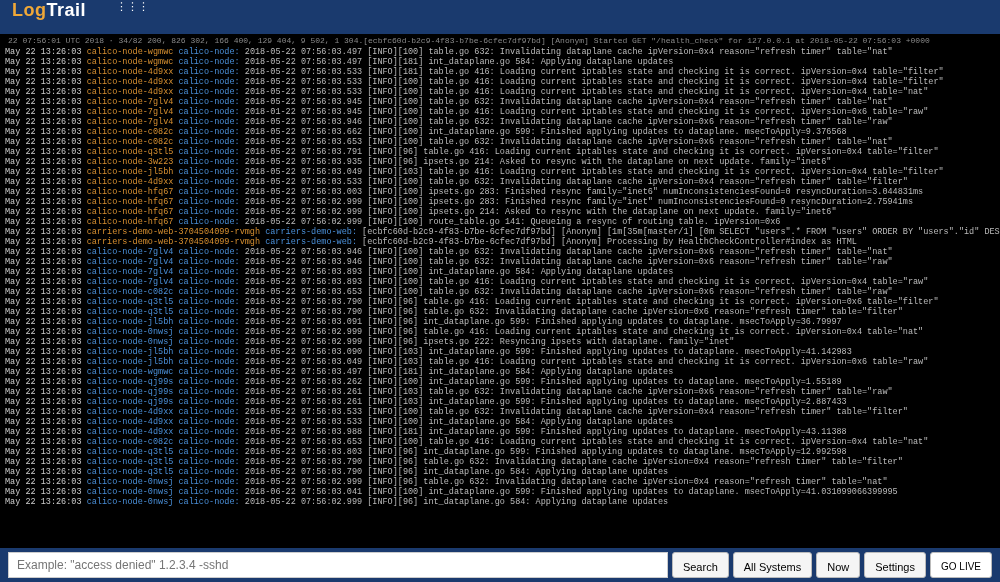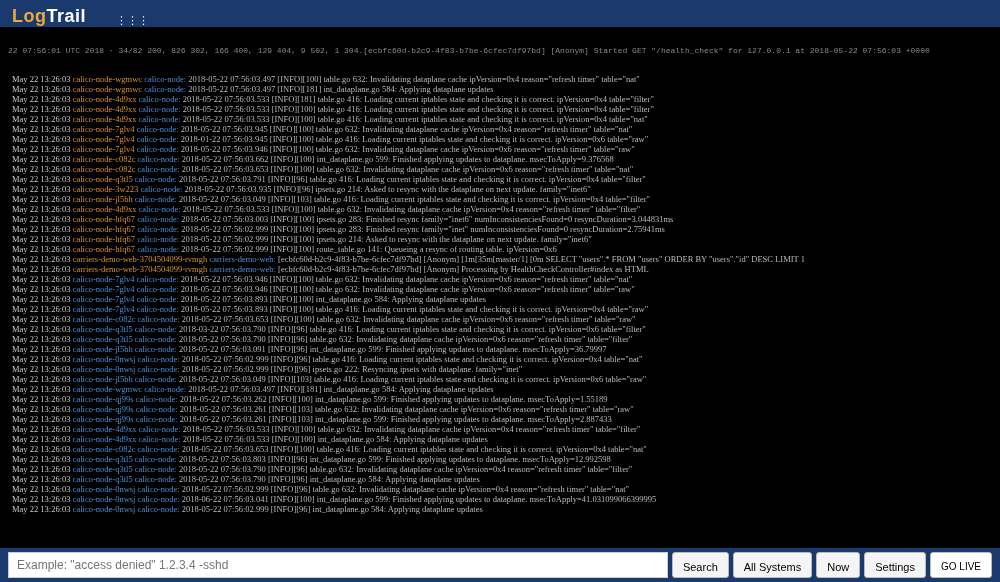--- a/index.html
+++ b/index.html
@@ -7,52 +7,51 @@
   width: 1000px;
   height: 582px;
   background: #000;
   font-family: "Courier New", monospace;
   font-size: 9px;
   overflow: hidden;
   position: relative;
 }
 .header {
   background: #1a3a6e;
-  height: 27px;
+  height: 34px;
   display: flex;
-  align-items: flex-end;
+  align-items: flex-start;
   padding: 0 12px;
   color: #fff;
 }
 .logo {
   font-family: Arial, sans-serif;
   font-weight: bold;
   font-size: 18px;
   color: #f0a838;
   letter-spacing: 0.5px;
 }
 .logo-sub { color: #fff; }
 .menu-icon {
   margin-left: 30px;
   color: #fff;
   font-size: 11px;
 }
 .status-bar {
   color: #888;
   font-size: 8px;
-  padding: 19px 8px;
+  padding: 2px 8px;
   white-space: nowrap;
   overflow: hidden;
 }
 .log-area {
-  padding: 0 12px;
+  padding: 0 5px;
   line-height: 10px;
   height: 508px;
   overflow: hidden;
-  font-family: Liberation Serif, serif;
 }
 .log-line {
   white-space: nowrap;
   color: #ccc;
   font-size: 8.5px;
   line-height: 10px;
 }
 .ts { color: #ccc; }
 .node-y { color: #d89030; }
 .node-b { color: #4a8fd8; }
@@ -131,27 +130,29 @@
     <div class="log-line"><span class="ts">May 22 13:26:03</span> <span class="node-b">calico-node-7glv4</span> <span class="node-b">calico-node:</span> <span class="msg">2018-05-22 07:56:03.946 [INFO][100] table.go 632: Invalidating dataplane cache ipVersion=0x6 reason="refresh timer" table="nat"</span></div>
     <div class="log-line"><span class="ts">May 22 13:26:03</span> <span class="node-b">calico-node-7glv4</span> <span class="node-b">calico-node:</span> <span class="msg">2018-05-22 07:56:03.946 [INFO][100] table.go 632: Invalidating dataplane cache ipVersion=0x6 reason="refresh timer" table="raw"</span></div>
     <div class="log-line"><span class="ts">May 22 13:26:03</span> <span class="node-b">calico-node-7glv4</span> <span class="node-b">calico-node:</span> <span class="msg">2018-05-22 07:56:03.893 [INFO][100] int_dataplane.go 584: Applying dataplane updates</span></div>
     <div class="log-line"><span class="ts">May 22 13:26:03</span> <span class="node-b">calico-node-7glv4</span> <span class="node-b">calico-node:</span> <span class="msg">2018-05-22 07:56:03.893 [INFO][100] table.go 416: Loading current iptables state and checking it is correct. ipVersion=0x4 table="raw"</span></div>
     <div class="log-line"><span class="ts">May 22 13:26:03</span> <span class="node-b">calico-node-c082c</span> <span class="node-b">calico-node:</span> <span class="msg">2018-05-22 07:56:03.653 [INFO][100] table.go 632: Invalidating dataplane cache ipVersion=0x6 reason="refresh timer" table="raw"</span></div>
     <div class="log-line"><span class="ts">May 22 13:26:03</span> <span class="node-b">calico-node-q3tl5</span> <span class="node-b">calico-node:</span> <span class="msg">2018-03-22 07:56:03.790 [INFO][96] table.go 416: Loading current iptables state and checking it is correct. ipVersion=0x6 table="filter"</span></div>
     <div class="log-line"><span class="ts">May 22 13:26:03</span> <span class="node-b">calico-node-q3tl5</span> <span class="node-b">calico-node:</span> <span class="msg">2018-05-22 07:56:03.790 [INFO][96] table.go 632: Invalidating dataplane cache ipVersion=0x6 reason="refresh timer" table="filter"</span></div>
     <div class="log-line"><span class="ts">May 22 13:26:03</span> <span class="node-b">calico-node-jl5bh</span> <span class="node-b">calico-node:</span> <span class="msg">2018-05-22 07:56:03.091 [INFO][96] int_dataplane.go 599: Finished applying updates to dataplane. msecToApply=36.79997</span></div>
     <div class="log-line"><span class="ts">May 22 13:26:03</span> <span class="node-b">calico-node-0nwsj</span> <span class="node-b">calico-node:</span> <span class="msg">2018-05-22 07:56:02.999 [INFO][96] table.go 416: Loading current iptables state and checking it is correct. ipVersion=0x4 table="nat"</span></div>
     <div class="log-line"><span class="ts">May 22 13:26:03</span> <span class="node-b">calico-node-0nwsj</span> <span class="node-b">calico-node:</span> <span class="msg">2018-05-22 07:56:02.999 [INFO][96] ipsets.go 222: Resyncing ipsets with dataplane. family="inet"</span></div>
+    <div class="log-line"><span class="ts">May 22 13:26:03</span> <span class="node-b">calico-node-jl5bh</span> <span class="node-b">calico-node:</span> <span class="msg">2018-05-22 07:56:03.090 [INFO][103] int_dataplane.go 599: Finished applying updates to dataplane. msecToApply=41.142983</span></div>
     <div class="log-line"><span class="ts">May 22 13:26:03</span> <span class="node-b">calico-node-jl5bh</span> <span class="node-b">calico-node:</span> <span class="msg">2018-05-22 07:56:03.049 [INFO][103] table.go 416: Loading current iptables state and checking it is correct. ipVersion=0x6 table="raw"</span></div>
     <div class="log-line"><span class="ts">May 22 13:26:03</span> <span class="node-b">calico-node-wgmwc</span> <span class="node-b">calico-node:</span> <span class="msg">2018-05-22 07:56:03.497 [INFO][181] int_dataplane.go 584: Applying dataplane updates</span></div>
     <div class="log-line"><span class="ts">May 22 13:26:03</span> <span class="node-b">calico-node-qj99s</span> <span class="node-b">calico-node:</span> <span class="msg">2018-05-22 07:56:03.262 [INFO][100] int_dataplane.go 599: Finished applying updates to dataplane. msecToApply=1.55189</span></div>
     <div class="log-line"><span class="ts">May 22 13:26:03</span> <span class="node-b">calico-node-qj99s</span> <span class="node-b">calico-node:</span> <span class="msg">2018-05-22 07:56:03.261 [INFO][103] table.go 632: Invalidating dataplane cache ipVersion=0x6 reason="refresh timer" table="raw"</span></div>
     <div class="log-line"><span class="ts">May 22 13:26:03</span> <span class="node-b">calico-node-qj99s</span> <span class="node-b">calico-node:</span> <span class="msg">2018-05-22 07:56:03.261 [INFO][103] int_dataplane.go 599: Finished applying updates to dataplane. msecToApply=2.887433</span></div>
     <div class="log-line"><span class="ts">May 22 13:26:03</span> <span class="node-b">calico-node-4d9xx</span> <span class="node-b">calico-node:</span> <span class="msg">2018-05-22 07:56:03.533 [INFO][100] table.go 632: Invalidating dataplane cache ipVersion=0x4 reason="refresh timer" table="filter"</span></div>
     <div class="log-line"><span class="ts">May 22 13:26:03</span> <span class="node-b">calico-node-4d9xx</span> <span class="node-b">calico-node:</span> <span class="msg">2018-05-22 07:56:03.533 [INFO][100] int_dataplane.go 584: Applying dataplane updates</span></div>
+    <div class="log-line"><span class="ts">May 22 13:26:03</span> <span class="node-b">calico-node-4d9xx</span> <span class="node-b">calico-node:</span> <span class="msg">2018-05-22 07:56:03.988 [INFO][181] int_dataplane.go 599: Finished applying updates to dataplane. msecToApply=43.11388</span></div>
     <div class="log-line"><span class="ts">May 22 13:26:03</span> <span class="node-b">calico-node-c082c</span> <span class="node-b">calico-node:</span> <span class="msg">2018-05-22 07:56:03.653 [INFO][100] table.go 416: Loading current iptables state and checking it is correct. ipVersion=0x4 table="nat"</span></div>
     <div class="log-line"><span class="ts">May 22 13:26:03</span> <span class="node-b">calico-node-q3tl5</span> <span class="node-b">calico-node:</span> <span class="msg">2018-05-22 07:56:03.803 [INFO][96] int_dataplane.go 599: Finished applying updates to dataplane. msecToApply=12.992598</span></div>
     <div class="log-line"><span class="ts">May 22 13:26:03</span> <span class="node-b">calico-node-q3tl5</span> <span class="node-b">calico-node:</span> <span class="msg">2018-05-22 07:56:03.790 [INFO][96] table.go 632: Invalidating dataplane cache ipVersion=0x4 reason="refresh timer" table="filter"</span></div>
     <div class="log-line"><span class="ts">May 22 13:26:03</span> <span class="node-b">calico-node-q3tl5</span> <span class="node-b">calico-node:</span> <span class="msg">2018-05-22 07:56:03.790 [INFO][96] int_dataplane.go 584: Applying dataplane updates</span></div>
     <div class="log-line"><span class="ts">May 22 13:26:03</span> <span class="node-b">calico-node-0nwsj</span> <span class="node-b">calico-node:</span> <span class="msg">2018-05-22 07:56:02.999 [INFO][96] table.go 632: Invalidating dataplane cache ipVersion=0x4 reason="refresh timer" table="nat"</span></div>
     <div class="log-line"><span class="ts">May 22 13:26:03</span> <span class="node-b">calico-node-0nwsj</span> <span class="node-b">calico-node:</span> <span class="msg">2018-06-22 07:56:03.041 [INFO][100] int_dataplane.go 599: Finished applying updates to dataplane. msecToApply=41.031099066399995</span></div>
     <div class="log-line"><span class="ts">May 22 13:26:03</span> <span class="node-b">calico-node-0nwsj</span> <span class="node-b">calico-node:</span> <span class="msg">2018-05-22 07:56:02.999 [INFO][96] int_dataplane.go 584: Applying dataplane updates</span></div>
   </div>
 
 <div class="footer">

